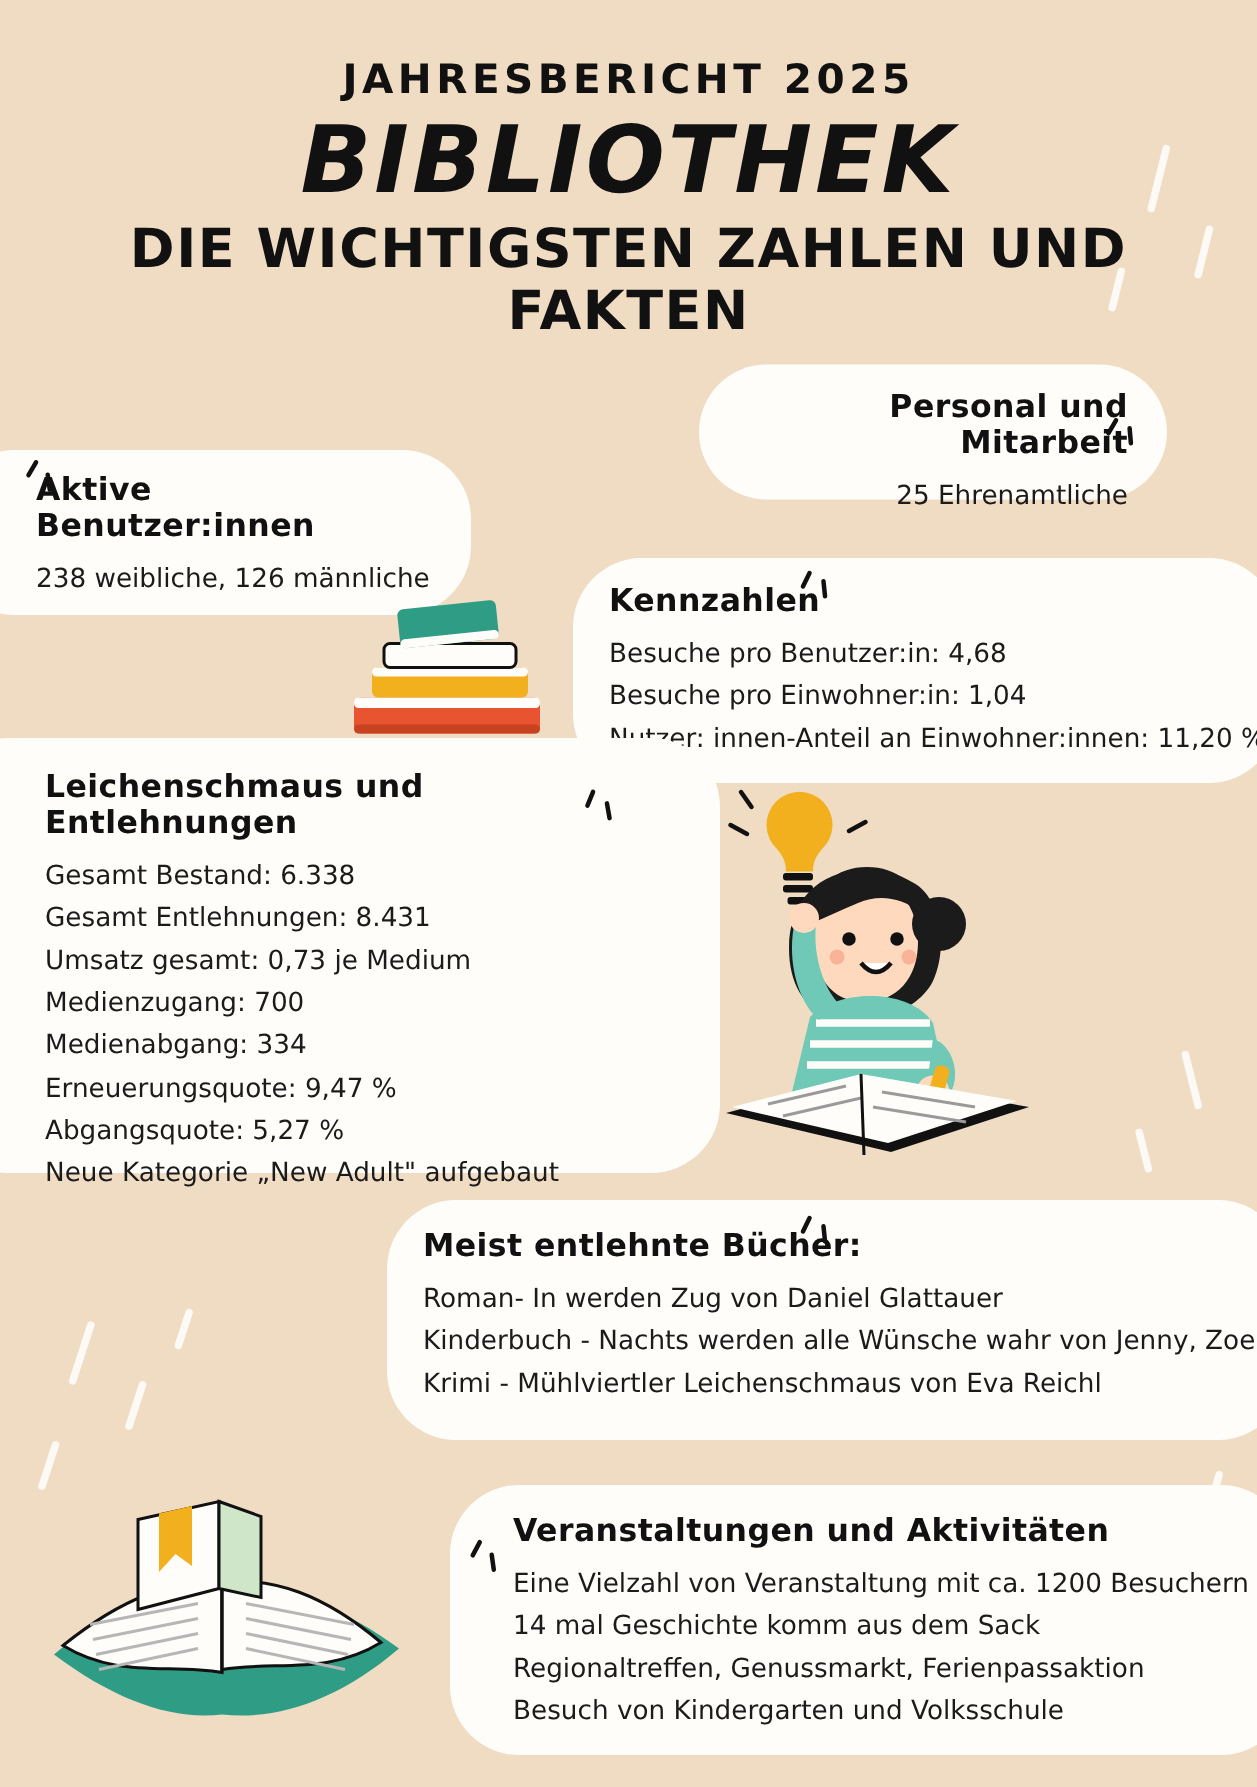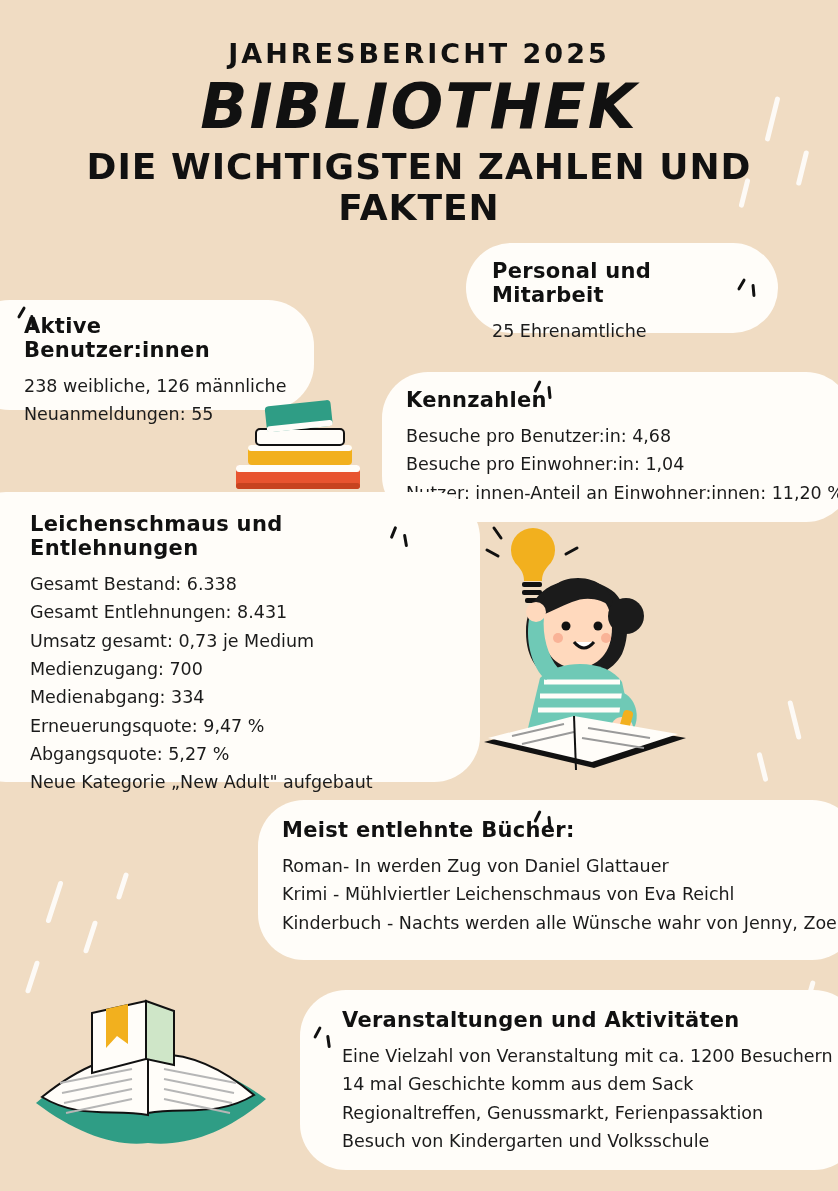--- a/index.html
+++ b/index.html
@@ -132,36 +132,35 @@
 <div class="spark" style="left:760px;top:752px;width:5px;height:30px;transform:rotate(-14deg);"></div>
 <div class="spark" style="left:806px;top:980px;width:5px;height:36px;transform:rotate(16deg);"></div>
 <div class="spark" style="left:776px;top:1030px;width:5px;height:26px;transform:rotate(16deg);"></div>
 
 <div class="header">
   <div class="kicker">JAHRESBERICHT 2025</div>
   <div class="maintitle">BIBLIOTHEK</div>
   <div class="subtitle">DIE WICHTIGSTEN ZAHLEN UND FAKTEN</div>
 </div>
 
-<div class="blob" style="left:466px;top:243px;width:312px;height:90px;border-radius:46px;">
+<div class="blob" style="left:466px;top:243px;width:312px;height:90px;border-radius:46px;text-align:right;">
   <div style="padding:16px 26px 0 26px;">
     <div class="blob-title">Personal und Mitarbeit</div>
     <div class="blob-line">25 Ehrenamtliche</div>
   </div>
 </div>
 <div class="ticks" style="left:740px;top:278px;">
   <i style="left:0;top:0;transform:rotate(30deg);"></i>
   <i style="left:12px;top:6px;transform:rotate(-5deg);"></i>
 </div>
 
 <div class="blob" style="left:-36px;top:300px;width:350px;height:110px;border-radius:46px;">
   <div style="padding:14px 26px 0 60px;">
     <div class="blob-title">Aktive Benutzer:innen</div>
     <div class="blob-line">238 weibliche, 126 männliche</div>
-    <div class="blob-line">Neuanmeldungen: 55</div>
   </div>
 </div>
 <div class="ticks" style="left:20px;top:306px;">
   <i style="left:0;top:0;transform:rotate(30deg);"></i>
   <i style="left:11px;top:9px;transform:rotate(-8deg);"></i>
 </div>
 
 <div class="books">
   <svg viewBox="0 0 150 110" width="150" height="110">
 
@@ -264,22 +263,22 @@
       <path d="M112 218 l62 10"></path>
     </g>
     <path d="M104 196 l2 54" stroke="#111" stroke-width="2"></path>
   </svg>
 </div>
 
 <div class="blob" style="left:258px;top:800px;width:600px;height:160px;border-radius:46px;">
   <div style="padding:18px 20px 0 24px;">
     <div class="blob-title">Meist entlehnte Bücher:</div>
     <div class="blob-line">Roman- In werden Zug von Daniel Glattauer</div>
+    <div class="blob-line">Kinderbuch - Nachts werden alle Wünsche wahr von Jenny, Zoe</div>
     <div class="blob-line">Krimi - Mühlviertler Leichenschmaus von Eva Reichl</div>
-    <div class="blob-line">Kinderbuch - Nachts werden alle Wünsche wahr von Jenny, Zoe</div>
   </div>
 </div>
 <div class="ticks" style="left:536px;top:808px;">
   <i style="left:0;top:2px;transform:rotate(26deg);"></i>
   <i style="left:12px;top:8px;transform:rotate(-6deg);"></i>
 </div>
 
 <div class="openbook">
   <svg viewBox="0 0 250 185" width="250" height="185">
     <path d="M8 128 c40 -34 78 -48 112 -44 c34 -4 74 8 118 40 c-40 34 -80 48 -118 44 c-34 4 -72 -10 -112 -40 z" fill="#2f9d85"></path>

